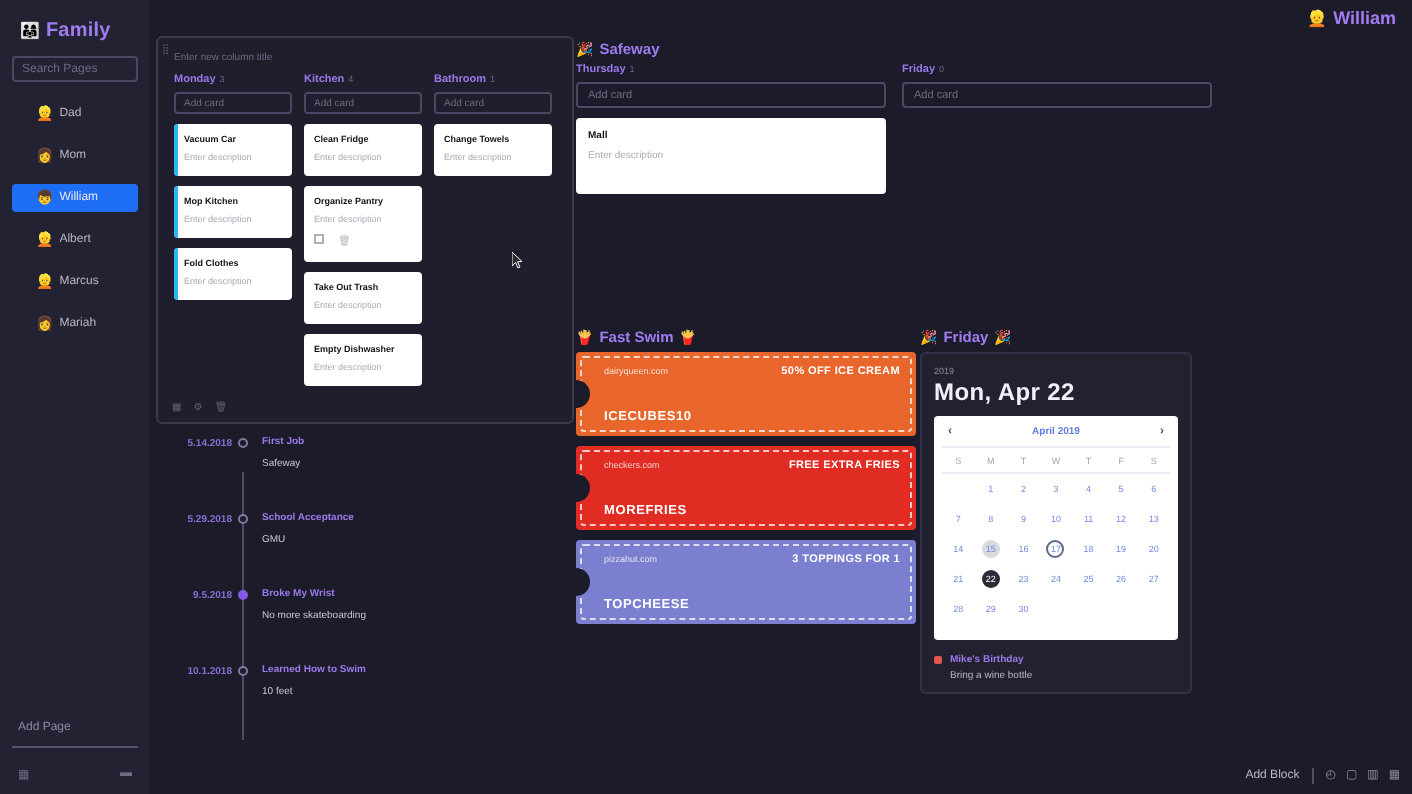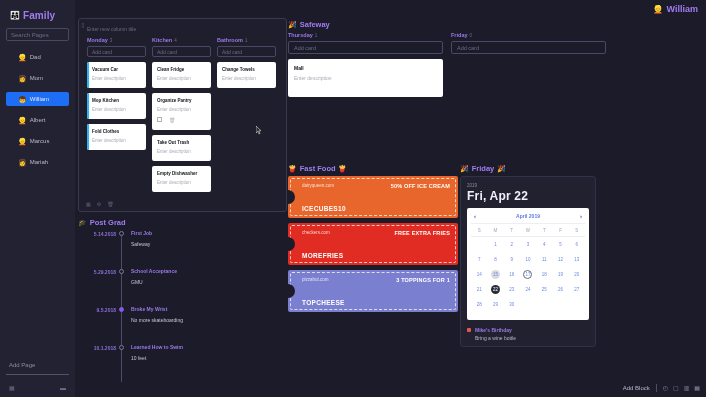--- a/index.html
+++ b/index.html
@@ -336,24 +336,20 @@
             <span class="col-count">0</span>
           </div>
           <div class="wk-add">
             <span>Add card</span>
           </div>
         </div>
       </div>
     </section>
 
     <section class="block timeline">
-      <div class="block-title">
-        <span class="emoji">🎓</span>
-        <span class="txt">Post Grad</span>
-      </div>
       <div class="tl-rail"></div>
 
       <div class="tl-row">
         <div class="tl-date">5.14.2018</div>
         <div class="tl-dot"></div>
         <div>
           <div class="tl-title">First Job</div>
           <div class="tl-desc">Safeway</div>
         </div>
       </div>
@@ -382,21 +378,21 @@
         <div>
           <div class="tl-title">Learned How to Swim</div>
           <div class="tl-desc">10 feet</div>
         </div>
       </div>
     </section>
 
     <section class="block fastfood">
       <div class="block-title">
         <span class="emoji">🍟</span>
-        <span class="txt">Fast Food</span>
+        <span class="txt">Fast Swim</span>
         <span class="emoji">🍟</span>
       </div>
 
       <div class="coupon" style="background:#e8662c">
         <div class="coupon-inner"></div>
         <div class="coupon-top">
           <span class="coupon-site">dairyqueen.com</span>
           <span class="coupon-offer">50% OFF ICE CREAM</span>
         </div>
         <div class="coupon-code">ICECUBES10</div>
@@ -423,21 +419,21 @@
 
     <section class="block events">
       <div class="block-title">
         <span class="emoji">🎉</span>
         <span class="txt">Friday</span>
         <span class="emoji">🎉</span>
       </div>
 
       <div class="ev-card">
         <div class="ev-year">2019</div>
-        <div class="ev-date">Fri, Apr 22</div>
+        <div class="ev-date">Mon, Apr 22</div>
 
         <div class="cal">
           <div class="cal-head">
             <span class="cal-arrow">‹</span>
             <span class="cal-month">April 2019</span>
             <span class="cal-arrow">›</span>
           </div>
           <div class="cal-grid">
             <div class="cal-dow">S</div>
             <div class="cal-dow">M</div>

